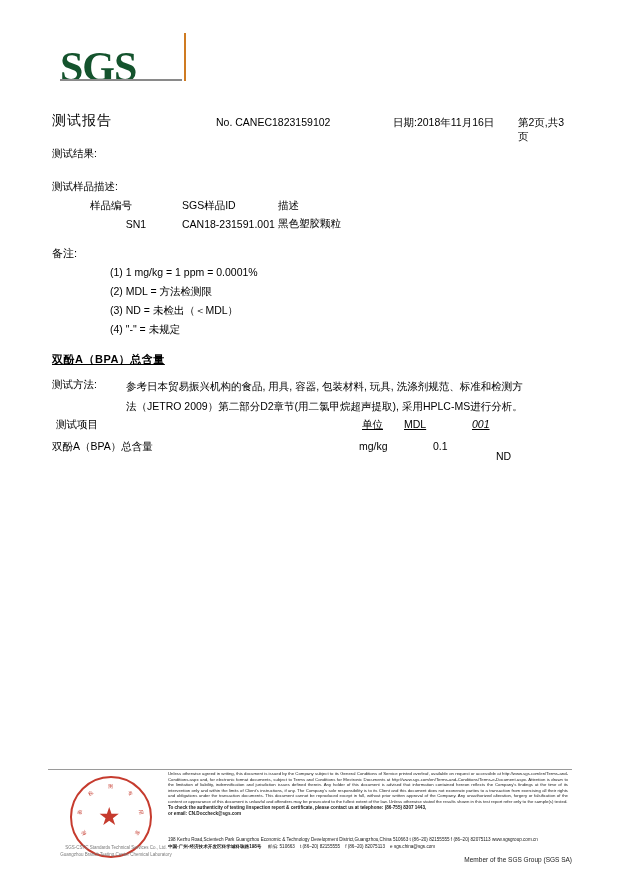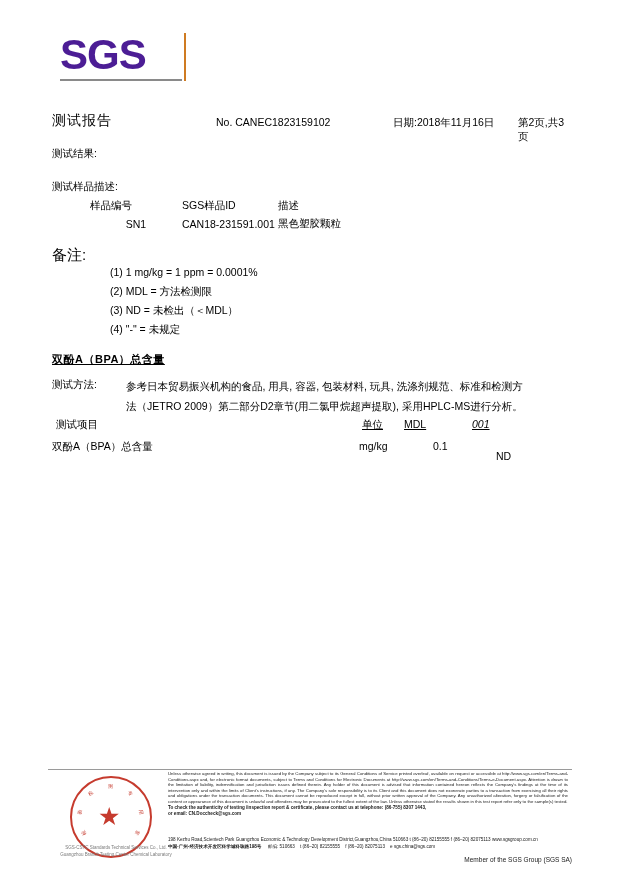--- a/index.html
+++ b/index.html
@@ -28,26 +28,27 @@
 
   
   .logo-block {
     position: absolute;
     left: 12px;
     top: 33px;
     width: 120px;
     height: 52px;
   }
   .logo-text {
-    font-family: Liberation Sans, sans-serif;
+    font-family: Liberation Serif, serif;
     font-weight: bold;
     font-size: 42px;
     letter-spacing: -1px;
-    color: #4c1d95;
+    color: #14532d;
     line-height: 44px;
+    margin-top: 12px;
   }
   .logo-rule {
     position: absolute;
     left: 0;
     top: 46px;
     width: 122px;
     height: 2px;
     background: #8a8a8a;
   }
   .logo-bar {
@@ -120,21 +121,21 @@
   .col-no   { width: 92px; margin-left: 40px; }
   .col-id   { width: 96px; }
   .col-desc { width: 160px; }
   .cell-center { text-align: center; }
 
   
   .notes-label {
     position: absolute;
     left: 4px;
     top: 246px;
-    font-size: 15px;
+    font-size: 11px;
     text-align: center;
   }
   .notes-list {
     position: absolute;
     left: 62px;
     top: 263px;
     font-size: 10.5px;
     line-height: 19px;
   }
 

